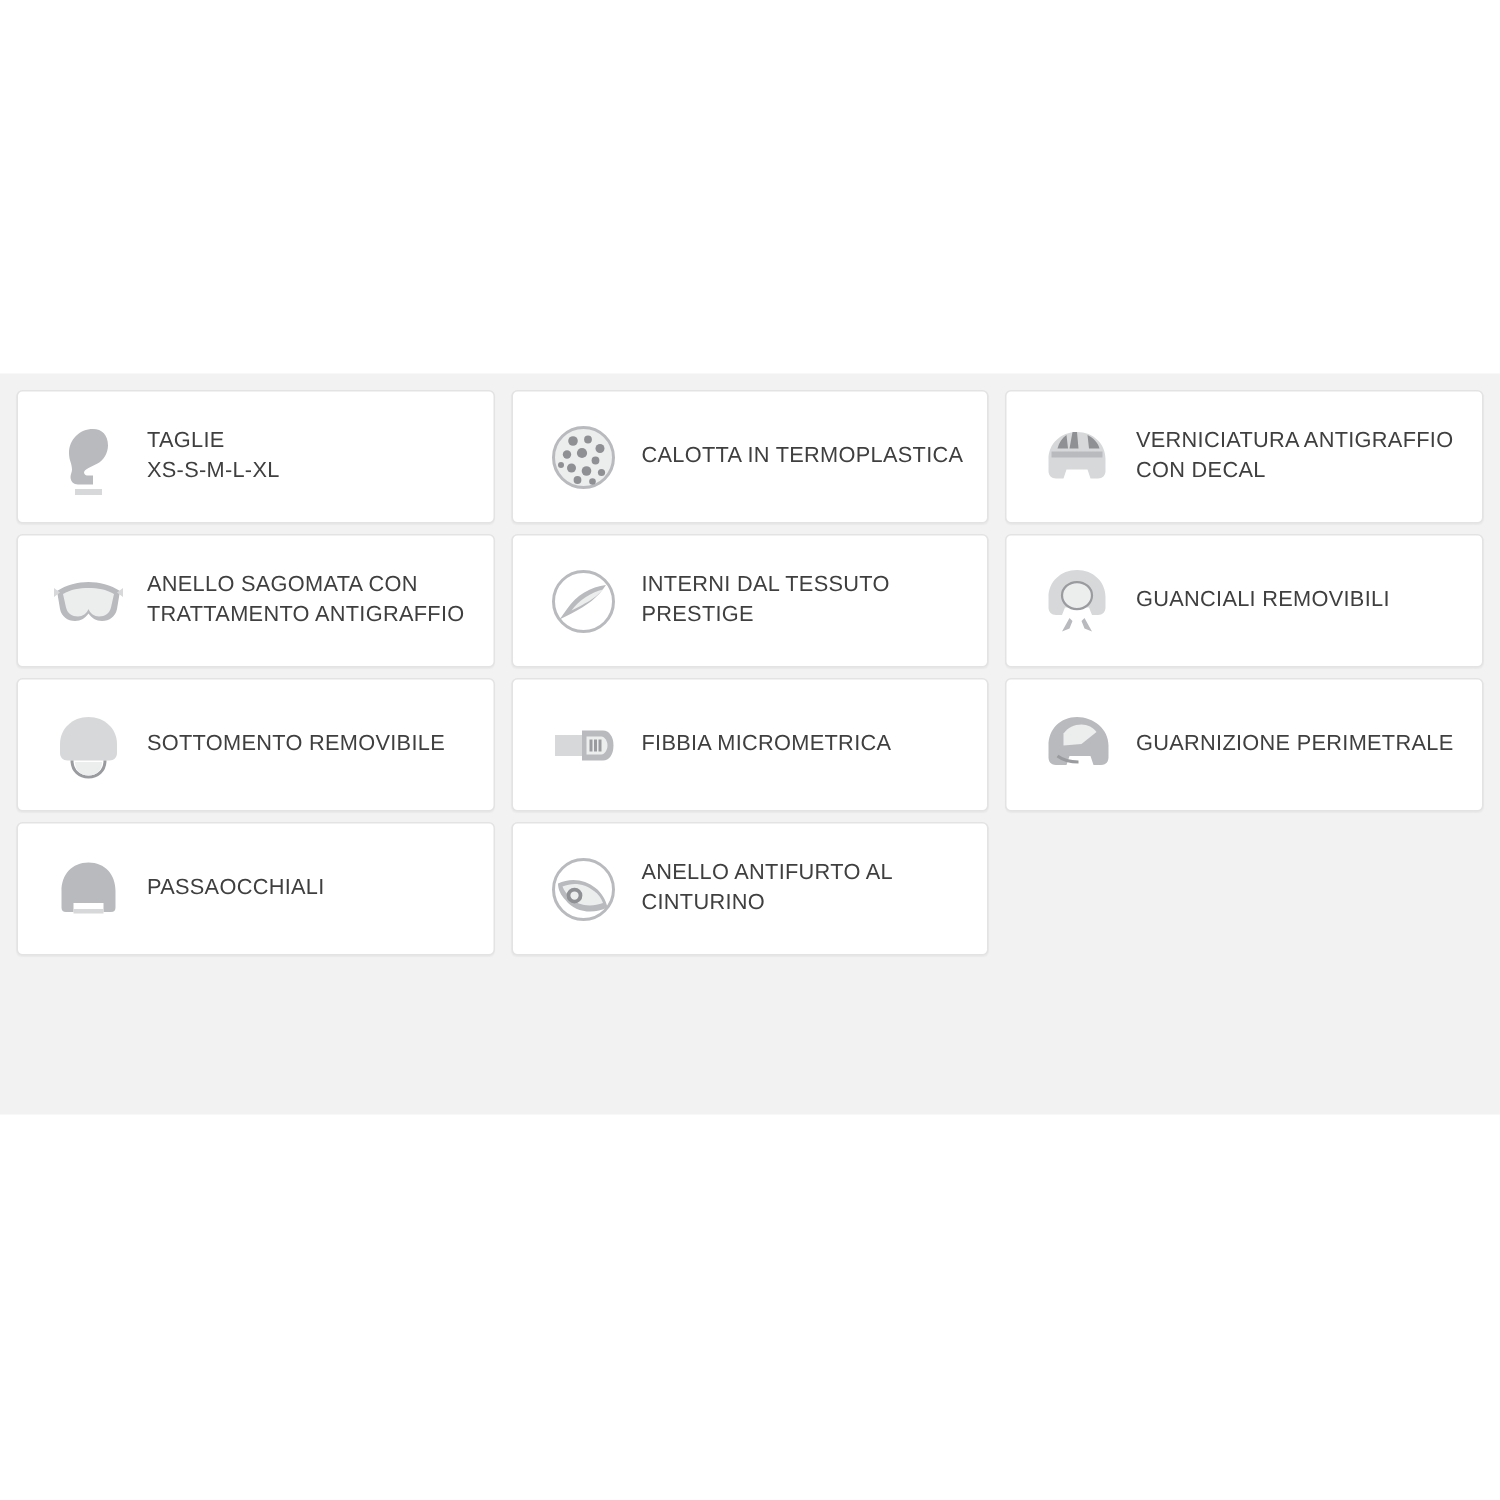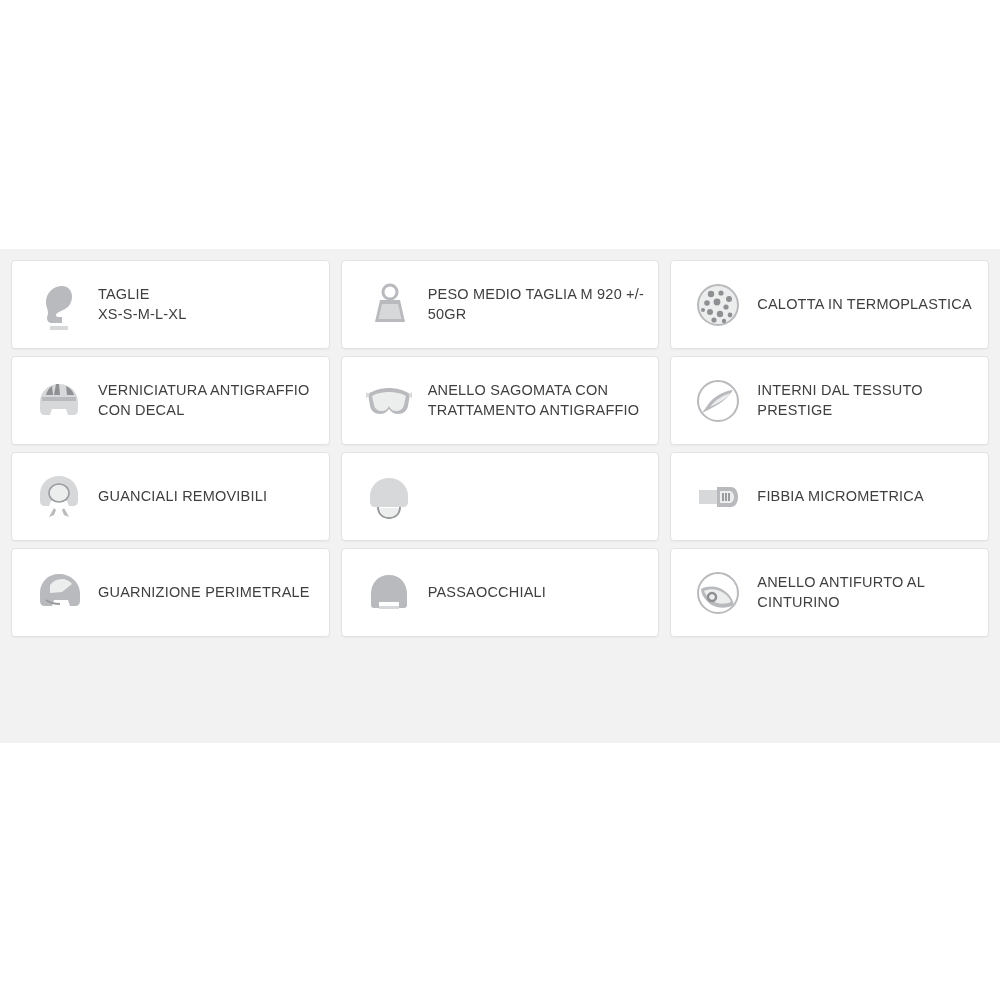--- a/index.html
+++ b/index.html
@@ -81,30 +81,20 @@
       <span class="icon-wrap">
         <svg width="62" height="62" viewBox="0 0 62 62">
           <path class="g-mid" d="M34 12c-9 0-16 7-16 16 0 5 2 7 2 11 0 2-1 3-1 5 0 3 2 5 5 5h10v-6h-4c-1 0-2-1-2-2s1-2 3-3l6-3c4-2 7-7 7-12 0-7-4-11-10-11z"></path>
           <path class="g-light" d="M22 52h18v4H22z"></path>
         </svg>
       </span>
       <span class="card-label">TAGLIE
 XS-S-M-L-XL</span>
     </div>
 
-    <div class="card">
-      <span class="icon-wrap">
-        <svg width="62" height="62" viewBox="0 0 62 62">
-          <path class="g-mid" d="M22 26h20l5 22H17z"></path>
-          <circle cx="32" cy="18" r="7" fill="none" stroke="#b9babd" stroke-width="3"></circle>
-          <path class="g-light" d="M24 30h16l3.6 15H20.4z"></path>
-        </svg>
-      </span>
-      <span class="card-label">PESO MEDIO TAGLIA M 920 +/- 50GR</span>
-    </div>
 
     <div class="card">
       <span class="icon-wrap">
         <svg width="62" height="62" viewBox="0 0 62 62">
           <circle cx="31" cy="31" r="20" class="g-pale"></circle>
           <circle cx="31" cy="31" r="20" fill="none" stroke="#b9babd" stroke-width="2"></circle>
           <g class="g-dark">
             <circle cx="24" cy="20" r="3.2"></circle>
               <circle cx="34" cy="19" r="2.6"></circle>
             <circle cx="42" cy="25" r="3"></circle>
@@ -171,20 +161,21 @@
 
 
     <div class="card">
       <span class="icon-wrap">
         <svg width="62" height="62" viewBox="0 0 62 62">
           <path class="g-light" d="M31 12c-11 0-19 8-19 18v6c0 3 2 5 5 5h28c3 0 5-2 5-5v-6c0-10-8-18-19-18z"></path>
           <path class="s-dark" d="M20 41c0 7 5 11 11 11s11-4 11-11"></path>
           <path class="g-pale" d="M22 42h18c0 6-4 9-9 9s-9-3-9-9z"></path>
         </svg>
       </span>
+      <span class="card-label">SOTTOMENTO REMOVIBILE</span>
     </div>
 
     <div class="card">
       <span class="icon-wrap">
         <svg width="62" height="62" viewBox="0 0 62 62">
           <path class="g-light" d="M12 24h20v14H12z"></path>
           <path class="g-mid" d="M30 21h14c4 0 7 4 7 10s-3 10-7 10H30z"></path>
           <path class="g-pale" d="M33 25h10c2 0 4 3 4 6s-2 6-4 6H33z"></path>
           <path class="s-dark" d="M36 27v8M39 27v8M42 27v8"></path>
         </svg>

